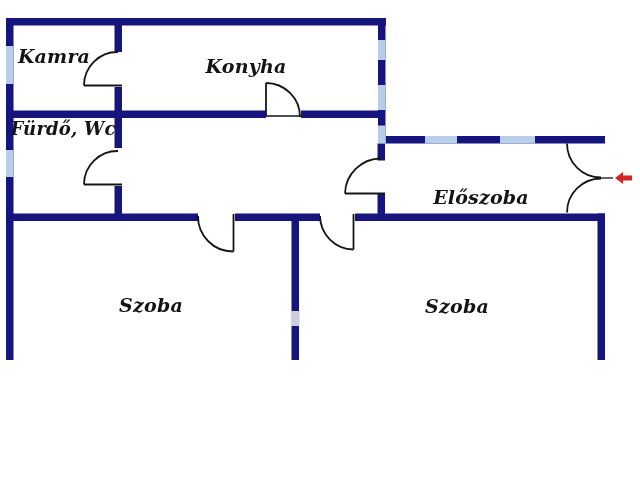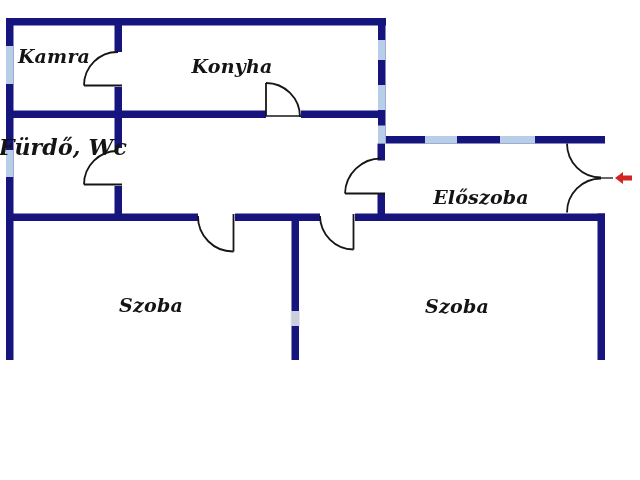--- a/index.html
+++ b/index.html
@@ -81,19 +81,19 @@
     <path class="dl" d="M198 216 A35 35 0 0 0 233.5 251.5"></path>
     <path class="dl" d="M320 216 A34 34 0 0 0 353.5 249.5"></path>
     <path class="dl" d="M345 193.5 A36 36 0 0 1 381 158.5"></path>
     <path class="dl" d="M567 143.5 A34 34 0 0 0 601 177.5"></path>
     <path class="dl" d="M567 212.5 A34 34 0 0 1 601 178.5"></path>
 
     <polygon class="arrow" points="615,178 623,172 623,175.5 632,175.5 632,180.5 623,180.5 623,184"></polygon>
   </svg>
 
   <div class="room-label" style="left:54px;top:56px">Kamra</div>
-  <div class="room-label" style="left:232px;top:66px">Konyha</div>
-  <div class="room-label" style="left:63px;top:147px;font-size:22px">Fürdő, Wc</div>
+  <div class="room-label" style="left:246px;top:66px">Konyha</div>
+  <div class="room-label" style="left:63px;top:128px;font-size:18px">Fürdő, Wc</div>
   <div class="room-label" style="left:481px;top:197px">Előszoba</div>
   <div class="room-label" style="left:151px;top:305px">Szoba</div>
   <div class="room-label" style="left:457px;top:306px">Szoba</div>
 
 </div>
 
 </body></html>

